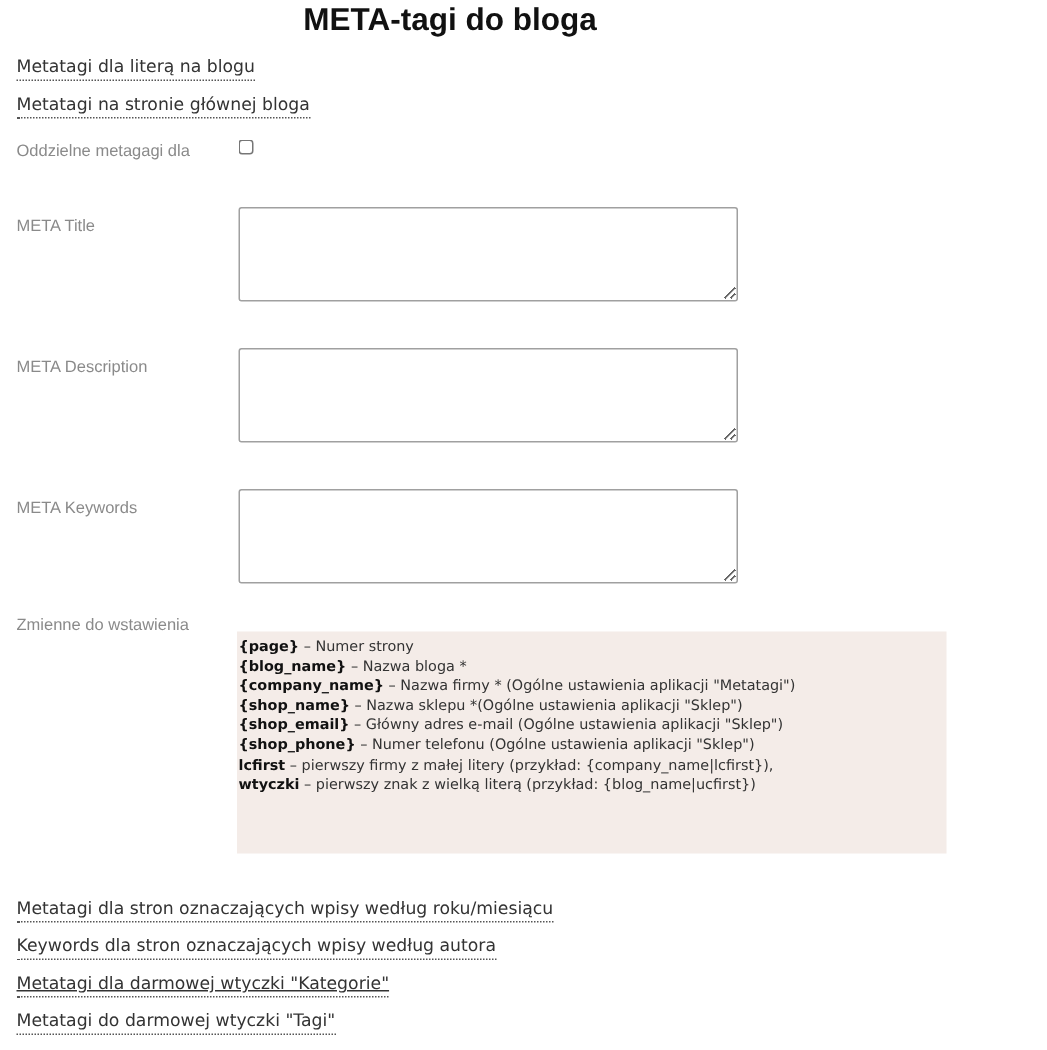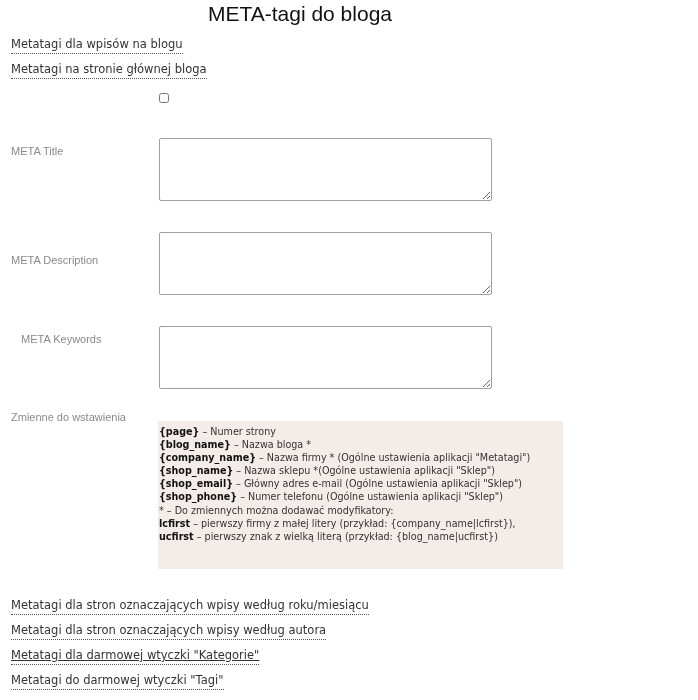--- a/index.html
+++ b/index.html
@@ -1,55 +1,55 @@
 <!DOCTYPE html>
 <html><head>
 <meta charset="utf-8">
 <style>
   html, body { margin: 0; padding: 0; background: #ffffff; }
   body { width: 698px; height: 700px; position: relative; overflow: hidden; font-family: "DejaVu Sans", sans-serif; }
-  .title { position: absolute; left: 0; top: 2px; width: 600px; text-align: center; font-family: "Liberation Sans", sans-serif; font-weight: normal; font-size: 21px; color: #111; }
+  .title { position: absolute; left: 0; top: 2px; width: 600px; text-align: center; font-family: "Liberation Sans", sans-serif; font-weight: bold; font-size: 21px; color: #111; }
   .section-link { position: absolute; left: 11px; font-size: 11.5px; color: #333; text-decoration: none; border-bottom: 1px dotted #555; padding-bottom: 1px; line-height: 15px; cursor: pointer; }
   .label { position: absolute; left: 11px; font-family: "Liberation Sans", sans-serif; font-size: 11px; color: #8a8a8a; line-height: 20px; }
   .checkbox { position: absolute; left: 159px; top: 93px; width: 10px; height: 10px; border: 1px solid #8f8f8f; border-radius: 2px; background: #fff; margin: 0; }
   textarea { position: absolute; left: 159px; width: 327px; height: 57px; border: 1px solid #a0a0a0; border-radius: 2px; resize: both; padding: 2px; font-family: "DejaVu Sans", sans-serif; font-size: 11px; background: #fff; box-sizing: content-box; }
-  .vars-box { position: absolute; left: 158px; top: 421px; width: 405px; height: 148px; background: #f4ece8; box-sizing: border-box; padding: 4px 0 16px 1px; font-size: 9.6px; color: #333; line-height: 13.1px; }
+  .vars-box { position: absolute; left: 158px; top: 421px; width: 473px; height: 148px; background: #f4ece8; box-sizing: border-box; padding: 4px 0 16px 1px; font-size: 9.6px; color: #333; line-height: 13.1px; }
   .vars-box .row { white-space: nowrap; }
   .vars-box b { color: #111; }
 </style>
 </head>
 <body>
 
 <div class="title">META-tagi do bloga</div>
 
-<a class="section-link" style="top:37px;">Metatagi dla wpisów na blogu</a>
+<a class="section-link" style="top:37px;">Metatagi dla literą na blogu</a>
 <a class="section-link" style="top:62px;">Metatagi na stronie głównej bloga</a>
 
 <div class="label" style="top:91px;">
+  <div>Oddzielne metagagi dla</div>
 </div>
 <input type="checkbox" class="checkbox" style="">
 
 <div class="label" style="top:141px;text-align:right;">META Title</div>
 <textarea style="top: 138px;"></textarea>
 
-<div class="label" style="top:250px;">META Description</div>
+<div class="label" style="top:235px;">META Description</div>
 <textarea style="top: 232px;"></textarea>
 
-<div class="label" style="top:329px;margin-left:10px;">META Keywords</div>
+<div class="label" style="top:329px;">META Keywords</div>
 <textarea style="top: 326px;"></textarea>
 
 <div class="label" style="top:407px;">Zmienne do wstawienia</div>
 <div class="vars-box">
   <div class="row"><b>{page}</b><span> – Numer strony</span></div>
   <div class="row"><b>{blog_name}</b><span> – Nazwa bloga *</span></div>
   <div class="row"><b>{company_name}</b><span> – Nazwa firmy * (Ogólne ustawienia aplikacji "Metatagi")</span></div>
   <div class="row"><b>{shop_name}</b><span> – Nazwa sklepu *(Ogólne ustawienia aplikacji "Sklep")</span></div>
   <div class="row"><b>{shop_email}</b><span> – Główny adres e-mail (Ogólne ustawienia aplikacji "Sklep")</span></div>
   <div class="row"><b>{shop_phone}</b><span> – Numer telefonu (Ogólne ustawienia aplikacji "Sklep")</span></div>
-  <div class="row">* – Do zmiennych można dodawać modyfikatory:</div>
   <div class="row"><b>lcfirst</b><span> – pierwszy firmy z małej litery (przykład: {company_name|lcfirst}),</span></div>
-  <div class="row"><b>ucfirst</b><span> – pierwszy znak z wielką literą (przykład: {blog_name|ucfirst})</span></div>
+  <div class="row"><b>wtyczki</b><span> – pierwszy znak z wielką literą (przykład: {blog_name|ucfirst})</span></div>
 </div>
 
 <a class="section-link" style="top:598px;">Metatagi dla stron oznaczających wpisy według roku/miesiącu</a>
-<a class="section-link" style="top:623px;">Metatagi dla stron oznaczających wpisy według autora</a>
+<a class="section-link" style="top:623px;">Keywords dla stron oznaczających wpisy według autora</a>
 <a class="section-link" style="top:648px;text-decoration:underline;">Metatagi dla darmowej wtyczki "Kategorie"</a>
 <a class="section-link" style="top:673px;">Metatagi do darmowej wtyczki "Tagi"</a>
 
 </body></html>

